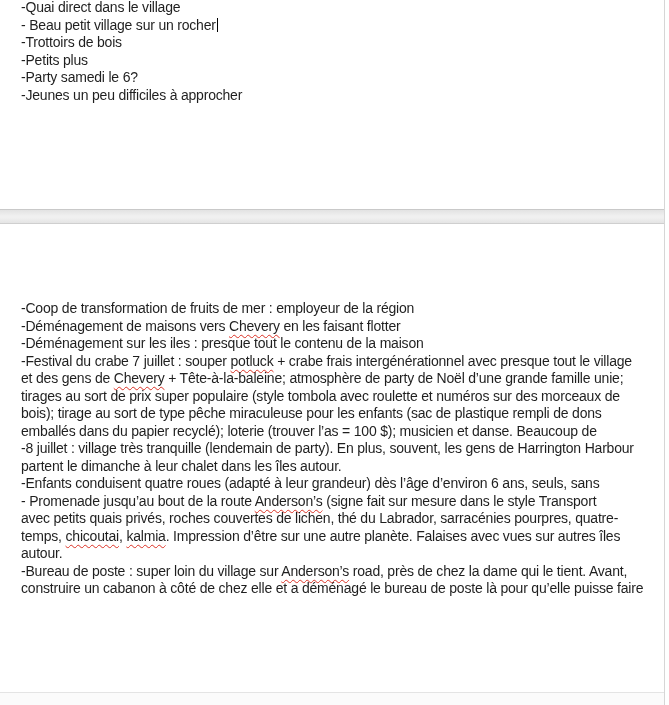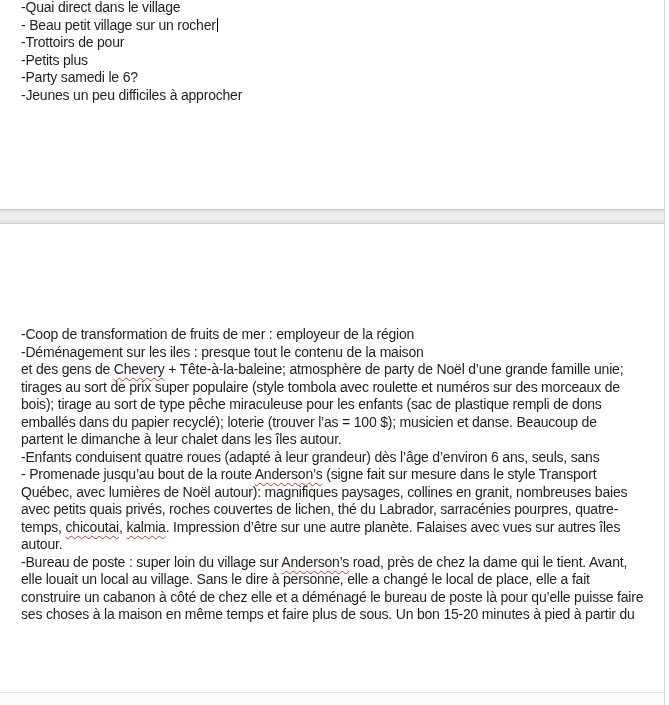--- a/index.html
+++ b/index.html
@@ -22,21 +22,21 @@
     left: 21px;
     width: 630px;
     font-size: 14px;
     letter-spacing: -0.2px;
     line-height: 17.5px;
     color: var(--text-color, #1f1f1f);
     white-space: nowrap;
     cursor: text;
   }
   #page1-text { top: -1px; }
-  #page2-text { top: 326px; }
+  #page2-text { top: 300px; }
   .line { height: 17.5px; }
   .squiggle {
     text-decoration-line: underline;
     text-decoration-style: wavy;
     text-decoration-color: var(--squiggle-color, #db3125);
     text-decoration-thickness: 1px;
     text-underline-offset: 3px;
   }
   .caret {
     display: inline-block;
@@ -77,45 +77,45 @@
   }
 </style>
 </head>
 <body>
 
 <div class="canvas">
 
   <div class="textblock" id="page1-text">
       <div class="line"><span>-Quai direct dans le village</span></div>
       <div class="line"><span>- Beau petit village sur un rocher</span><span class="caret"></span></div>
-      <div class="line"><span>-Trottoirs de pour</span></div>
+      <div class="line"><span>-Trottoirs de bois</span></div>
       <div class="line"><span>-Petits plus</span></div>
       <div class="line"><span>-Party samedi le 6?</span></div>
       <div class="line"><span>-Jeunes un peu difficiles à approcher</span></div>
     </div>
 
   <div class="page-gap"></div>
 
   <div class="textblock" id="page2-text">
       <div class="line"><span>-Coop de transformation de fruits de mer : employeur de la région</span></div>
+      <div class="line"><span>-Déménagement de maisons vers </span><span class="squiggle">Chevery</span><span> en les faisant flotter</span></div>
       <div class="line"><span>-Déménagement sur les iles : presque tout le contenu de la maison</span></div>
+      <div class="line"><span>-Festival du crabe 7 juillet : souper </span><span class="squiggle">potluck</span><span> + crabe frais intergénérationnel avec presque tout le village</span></div>
       <div class="line"><span>et des gens de </span><span class="squiggle">Chevery</span><span> + Tête-à-la-baleine; atmosphère de party de Noël d’une grande famille unie;</span></div>
       <div class="line"><span>tirages au sort de prix super populaire (style tombola avec roulette et numéros sur des morceaux de</span></div>
       <div class="line"><span>bois); tirage au sort de type pêche miraculeuse pour les enfants (sac de plastique rempli de dons</span></div>
       <div class="line"><span>emballés dans du papier recyclé); loterie (trouver l’as = 100 $); musicien et danse. Beaucoup de</span></div>
+      <div class="line"><span>-8 juillet : village très tranquille (lendemain de party). En plus, souvent, les gens de Harrington Harbour</span></div>
       <div class="line"><span>partent le dimanche à leur chalet dans les îles autour.</span></div>
       <div class="line"><span>-Enfants conduisent quatre roues (adapté à leur grandeur) dès l’âge d’environ 6 ans, seuls, sans</span></div>
       <div class="line"><span>- Promenade jusqu’au bout de la route </span><span class="squiggle">Anderson’s</span><span> (signe fait sur mesure dans le style Transport</span></div>
-      <div class="line"><span>Québec, avec lumières de Noël autour): magnifiques paysages, collines en granit, nombreuses baies</span></div>
       <div class="line"><span>avec petits quais privés, roches couvertes de lichen, thé du Labrador, sarracénies pourpres, quatre-</span></div>
       <div class="line"><span>temps, </span><span class="squiggle">chicoutai</span><span>, </span><span class="squiggle">kalmia</span><span>. Impression d’être sur une autre planète. Falaises avec vues sur autres îles</span></div>
       <div class="line"><span>autour.</span></div>
       <div class="line"><span>-Bureau de poste : super loin du village sur </span><span class="squiggle">Anderson’s</span><span> road, près de chez la dame qui le tient. Avant,</span></div>
-      <div class="line"><span>elle louait un local au village. Sans le dire à personne, elle a changé le local de place, elle a fait</span></div>
       <div class="line"><span>construire un cabanon à côté de chez elle et a déménagé le bureau de poste là pour qu’elle puisse faire</span></div>
-      <div class="line"><span>ses choses à la maison en même temps et faire plus de sous. Un bon 15-20 minutes à pied à partir du</span></div>
     </div>
 
   <div class="page-gap-bottom"></div>
 
   <div class="page-edge-line"></div>
 
 </div>
 
 </body></html>

